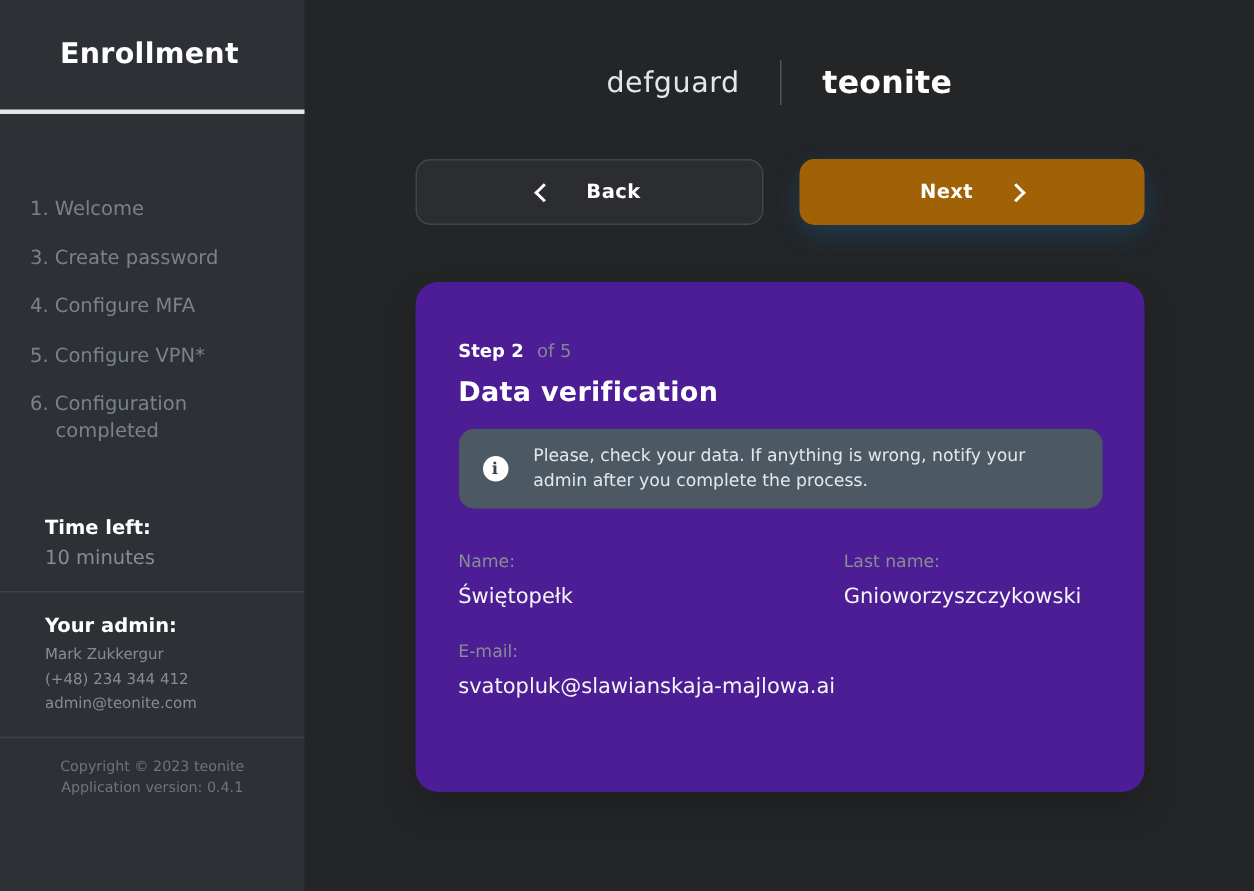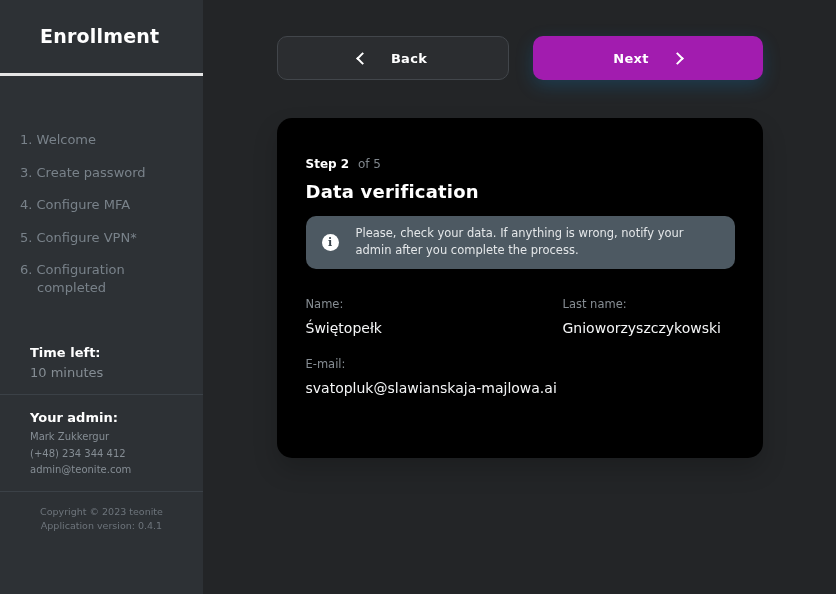--- a/index.html
+++ b/index.html
@@ -48,28 +48,28 @@
   .logo-divider{width:1px;height:30px;background:#50555a;margin:0 27px;}
   .logo-teonite{font-size:21px;font-weight:800;color:#ffffff;letter-spacing:.2px;}
   .actions{width:486px;margin:36px auto 4px;display:flex;gap:24px;}
   .btn{
     flex:1;height:44px;border-radius:10px;box-sizing:border-box;
     display:flex;align-items:center;justify-content:center;gap:24px;
     font-family:inherit;font-size:13px;font-weight:700;color:#ffffff;
     letter-spacing:.3px;cursor:pointer;border:none;
   }
   .btn-back{background:#2b2d30;border:1px solid #42464b;}
-  .btn-next{background:#a21caf;box-shadow:0 6px 18px rgba(12,140,224,.22);}
+  .btn-next{background:#a16207;box-shadow:0 6px 18px rgba(12,140,224,.22);}
   .chev{width:7px;height:7px;display:inline-block;flex:0 0 auto;}
   .chev-left{border-left:2.5px solid #fff;border-bottom:2.5px solid #fff;transform:rotate(45deg);}
   .chev-right{border-right:2.5px solid #fff;border-top:2.5px solid #fff;transform:rotate(45deg);}
   
   .card{
     width:486px;height:340px;margin:38px auto 0;box-sizing:border-box;
-    background:#000000;border-radius:15px;padding:39px 28px 0 29px;
+    background:#4c1d95;border-radius:15px;padding:39px 28px 0 29px;
     box-shadow:0 12px 24px rgba(0,0,0,.18);
   }
   .step-ind{font-size:12px;}
   .step-ind .strong{font-weight:700;color:#ffffff;}
   .step-ind .muted{color:#80878d;margin-left:5px;font-weight:500;}
   .card-title{font-size:18px;font-weight:700;color:#ffffff;margin:10px 0 0;letter-spacing:.2px;}
   .info-box{
     margin-top:14px;min-height:49px;box-sizing:border-box;
     background:#4d5962;border-radius:10px;
     padding:9px 14px 9px 16px;display:flex;align-items:center;gap:17px;
@@ -120,20 +120,25 @@
   <hr class="side-divider">
 
   <div class="side-footer">
     <div class="foot-line">Copyright © 2023 teonite</div>
     <div class="foot-line">Application version: 0.4.1</div>
   </div>
 </aside>
 
 <main class="main">
 
+  <header class="logos">
+    <span class="logo-defguard">defguard</span>
+    <span class="logo-divider"></span>
+    <span class="logo-teonite">teonite</span>
+  </header>
 
   <div class="actions">
     <button class="btn btn-back">
       <span class="chev chev-left"></span>
       <span>Back</span>
     </button>
     <button class="btn btn-next">
       <span>Next</span>
       <span class="chev chev-right"></span>
     </button>

